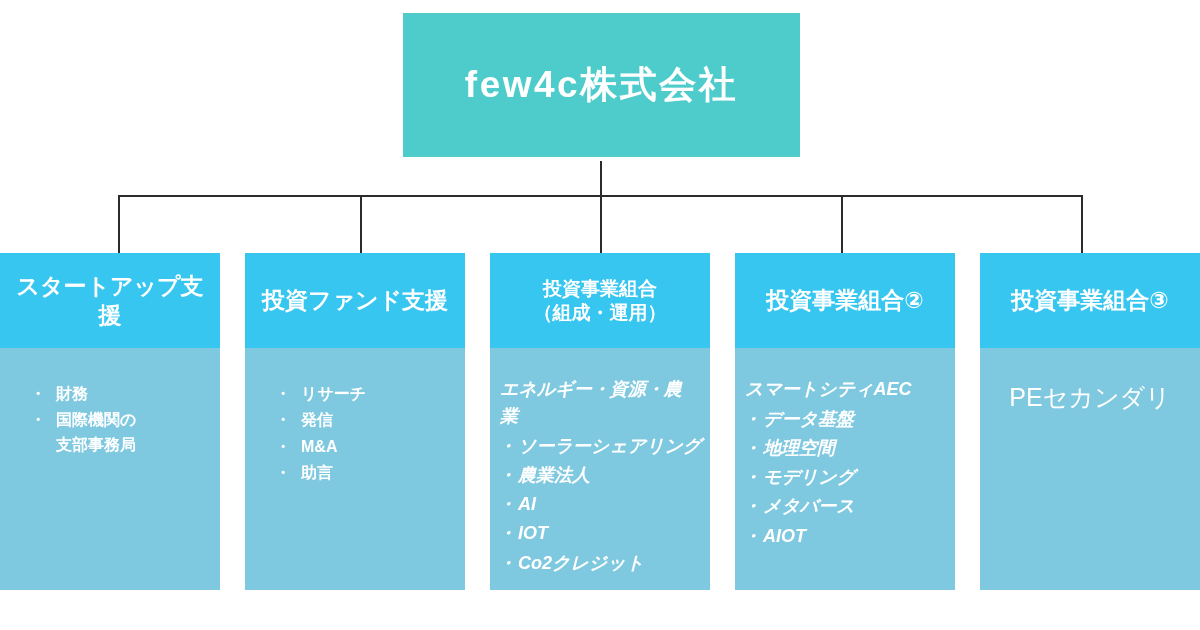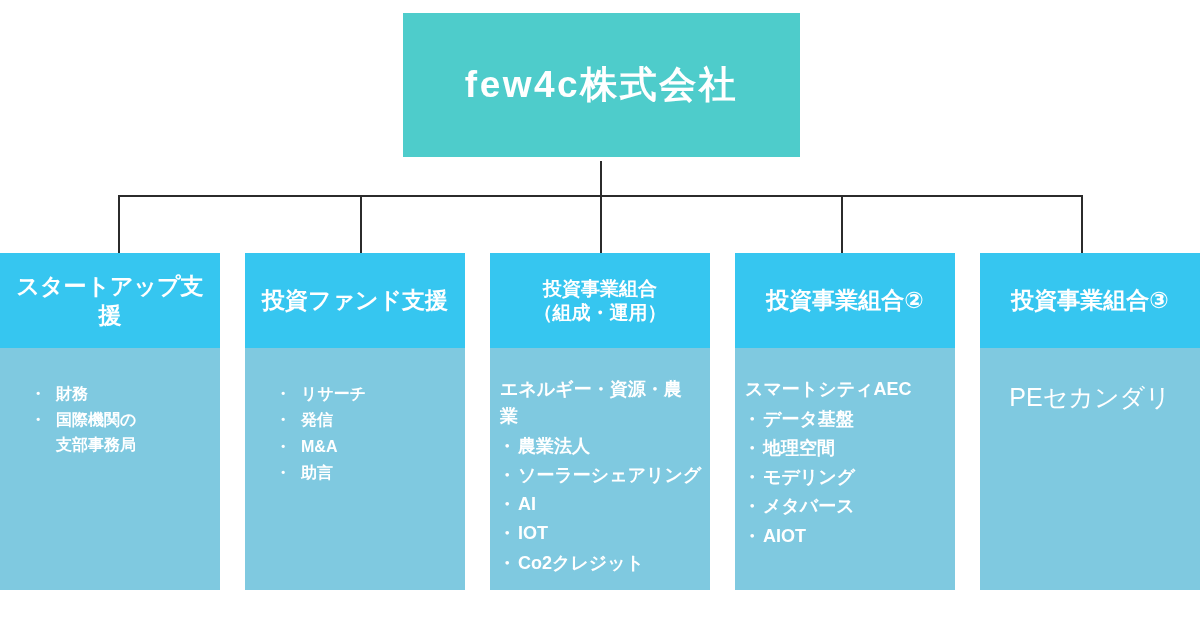--- a/index.html
+++ b/index.html
@@ -175,21 +175,21 @@
   .single-item {
     font-size: 25px;
     font-weight: normal;
     line-height: 1.4;
     text-align: center;
     margin: 0;
     padding-top: 2px;
   }
 
   
-  .body-c3, .body-c4 { padding-top: 28px; padding-left: 10px; }
+  .body-c3, .body-c4 { padding-top: 28px; padding-left: 10px; font-style: italic; }
   .body-c5 { padding-top: 30px; }
 </style>
 </head>
 <body>
 
 <div id="chart-root">
 
   <div class="root-node">
     <span class="root-label">few4c株式会社</span>
   </div>
@@ -225,22 +225,22 @@
         </ul>
       </div>
     </div>
 
     <div class="child-node">
       <div class="child-header header-sm">投資事業組合
 （組成・運用）</div>
       <div class="child-body body-c3">
         <p class="subtitle">エネルギー・資源・農業</p>
         <ul class="items-sm">
+          <li><span>ソーラーシェアリング</span></li>
           <li><span>農業法人</span></li>
-          <li><span>ソーラーシェアリング</span></li>
           <li><span>AI</span></li>
           <li><span>IOT</span></li>
           <li><span>Co2クレジット</span></li>
         </ul>
       </div>
     </div>
 
     <div class="child-node">
       <div class="child-header">投資事業組合②</div>
       <div class="child-body body-c4">

